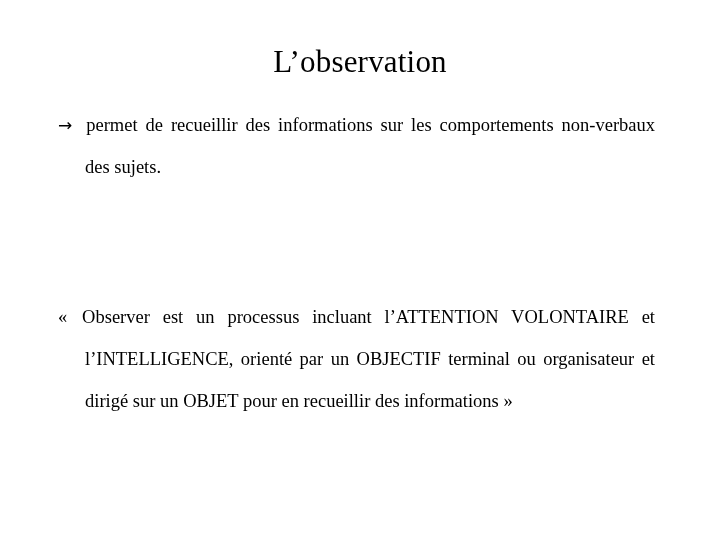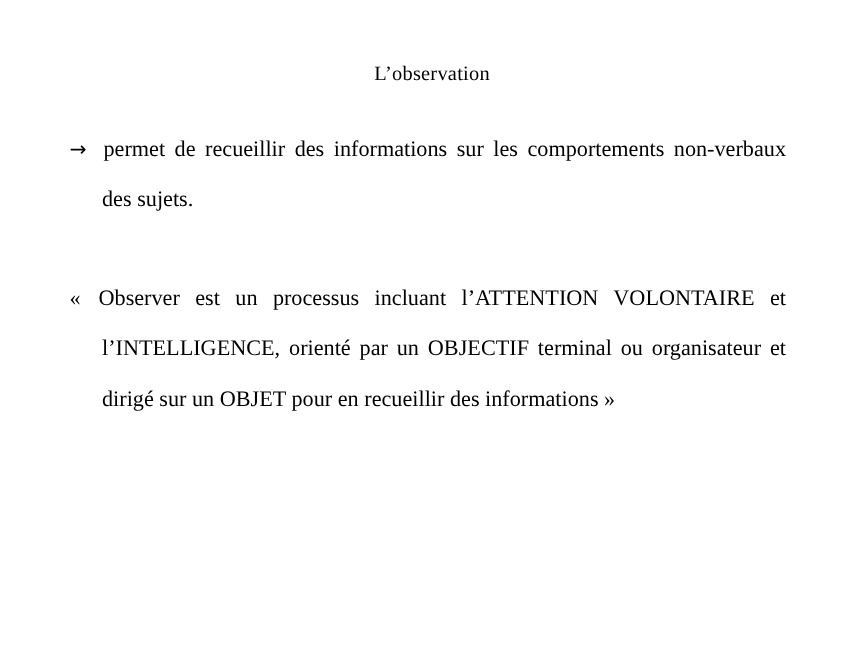--- a/index.html
+++ b/index.html
@@ -23,21 +23,21 @@
     background: #ffffff;
   }
 
   
   .slide-title {
     position: absolute;
     left: 0;
     top: 47px;
     width: 720px;
     text-align: center;
-    font-size: 17px;
+    font-size: 31px;
     line-height: 30px;
     font-weight: normal;
     letter-spacing: 0.2px;
     color: #000000;
     white-space: nowrap;
   }
 
   
   .body-block {
     position: absolute;
@@ -52,21 +52,21 @@
     text-align: justify;
     text-justify: inter-word;
     color: #000000;
     margin: 0;
     padding: 0;
     padding-left: 27px;
     text-indent: -27px;
   }
 
   .para.quote {
-    margin-top: 40px;
+    margin-top: 108px;
     padding-left: 27px;
     text-indent: -27px;
   }
 
   .arrow-bullet {
     font-family: "DejaVu Sans", "Liberation Sans", sans-serif;
     font-size: 17px;
   }
 
   .bullet-gap {

